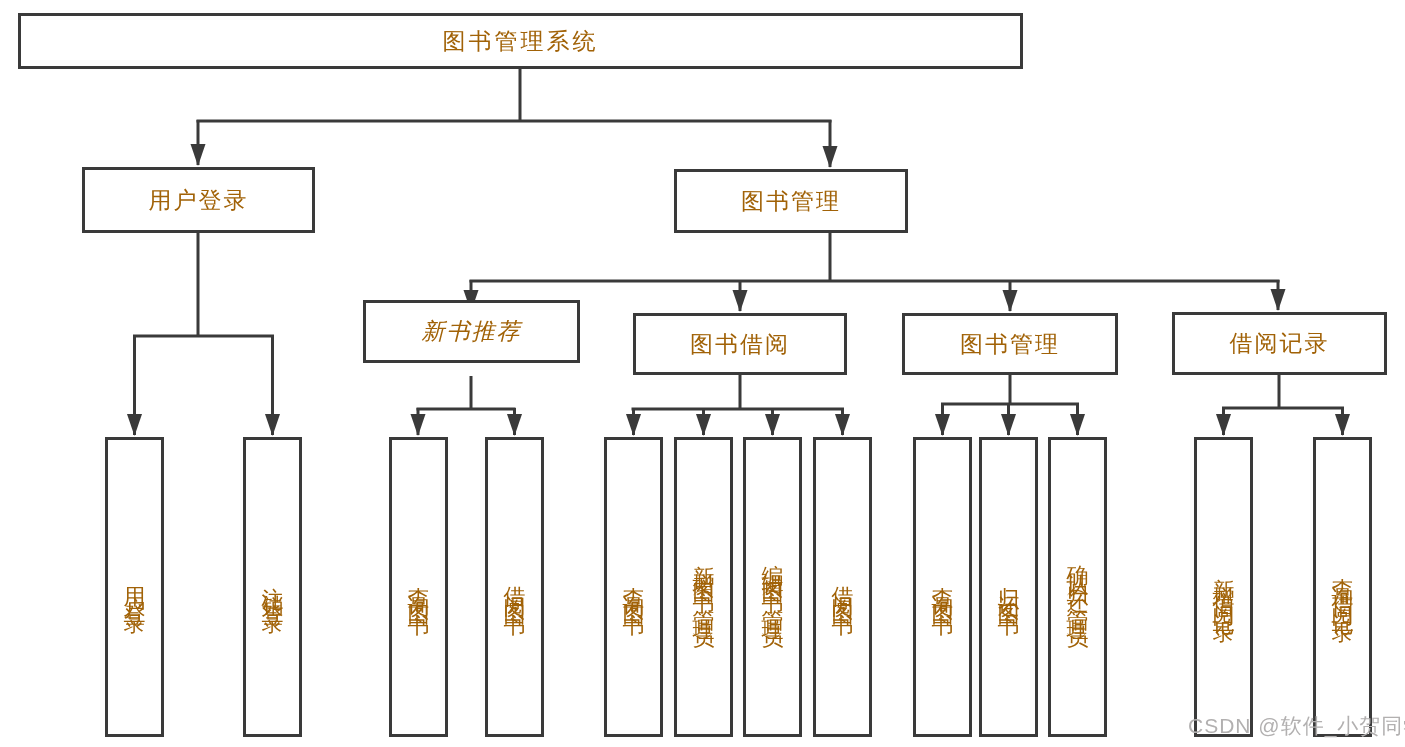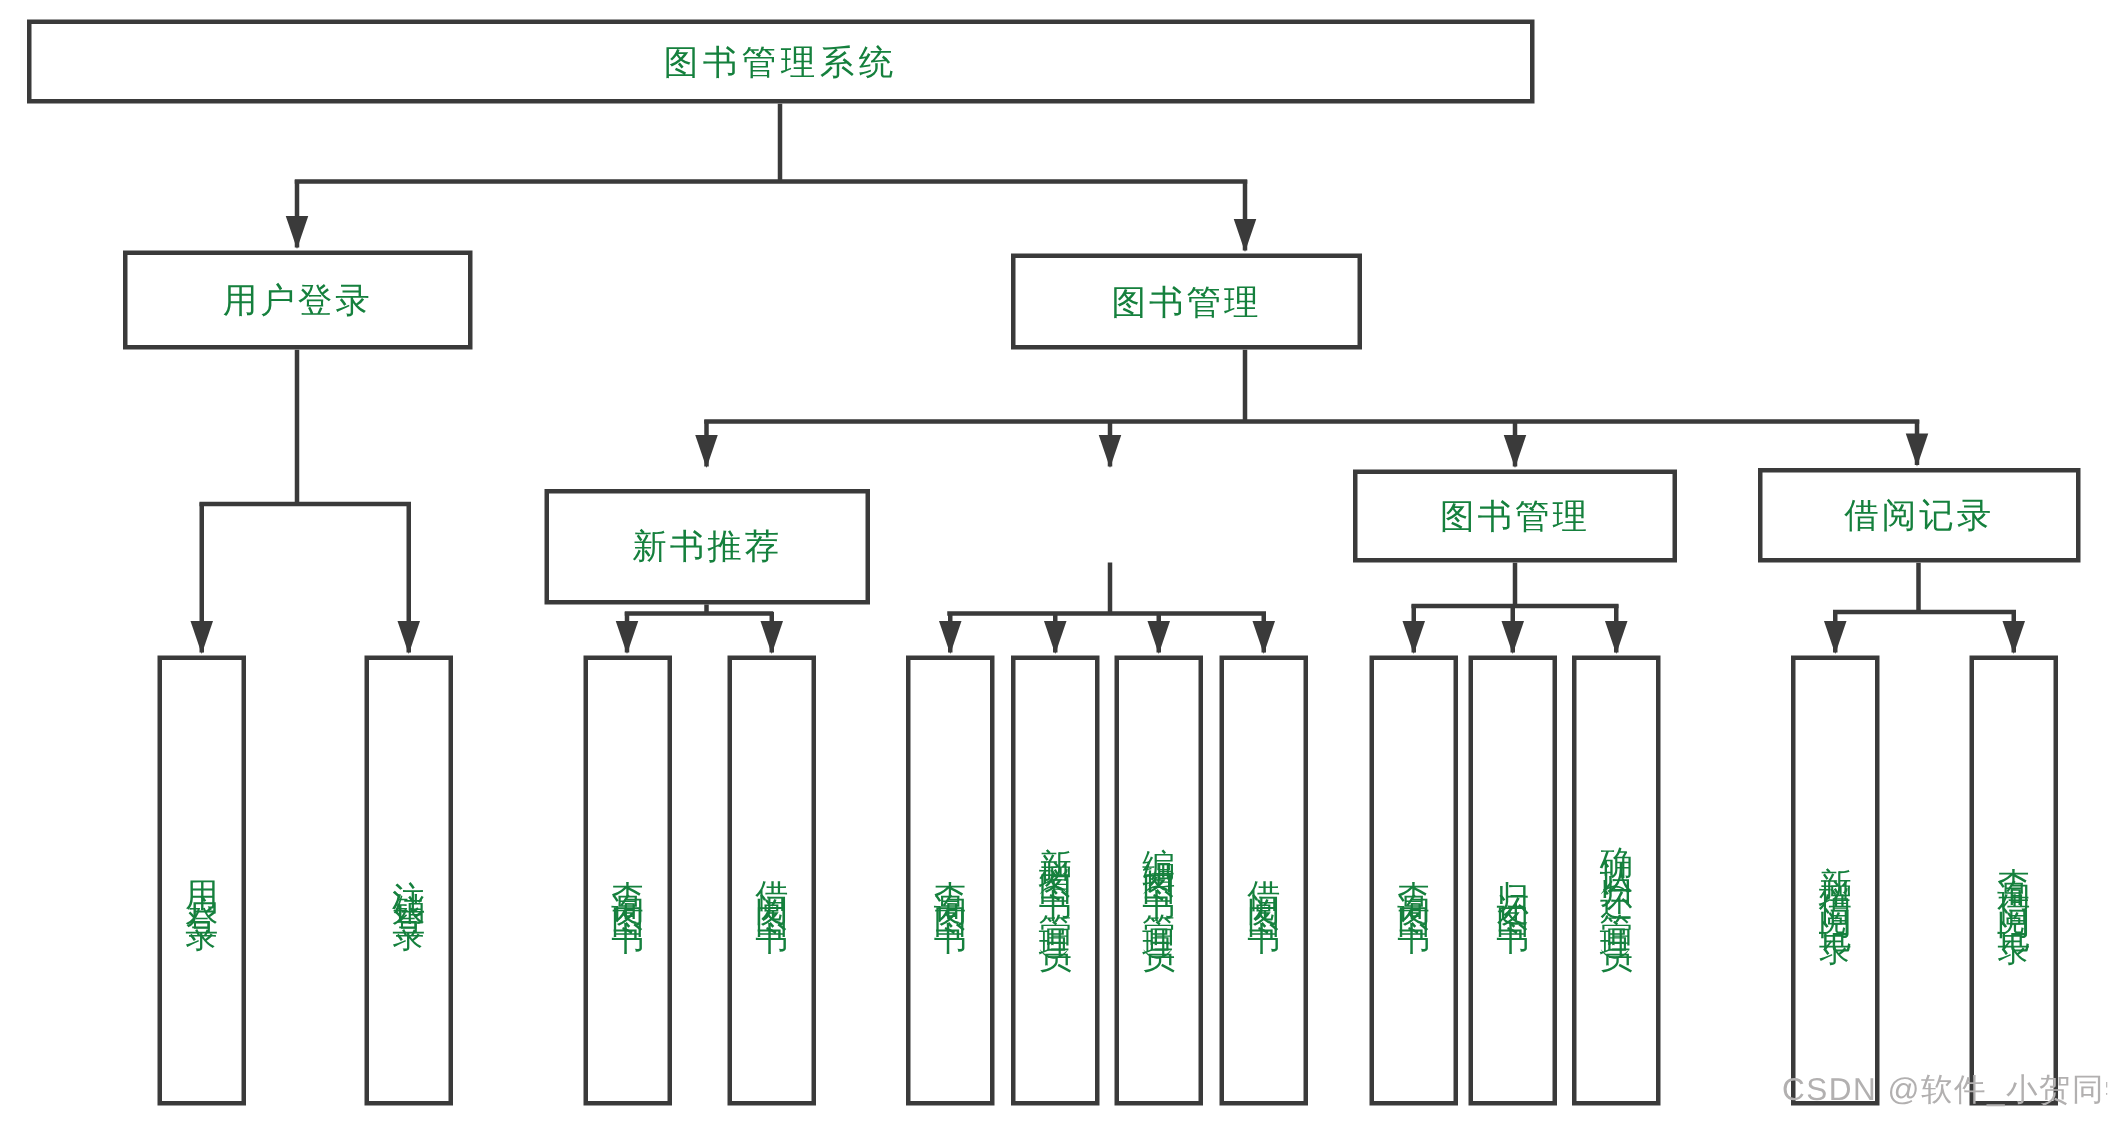--- a/index.html
+++ b/index.html
@@ -9,21 +9,21 @@
     background:#ffffff;
     font-family:"Liberation Sans", sans-serif;
     overflow:hidden;
   }
   #wires{position:absolute;left:0;top:0;width:1405px;height:747px;}
   .node{
     position:absolute;
     box-sizing:border-box;
     border:3px solid #3a3a3a;
     background:#ffffff;
-    color:#15803d;
+    color:#a16207;
     display:flex;align-items:center;justify-content:center;
     text-align:center;
   }
   .h{font-size:23px;letter-spacing:2px;}
   .root{font-size:23px;letter-spacing:3px;}
   .v{
     width:59px;height:300px;
     font-size:22px;
     writing-mode:vertical-rl;
     text-orientation:mixed;
@@ -86,21 +86,22 @@
       <path class="arrow" d="M1223.5,407 L1223.5,435" marker-end="url(#arr)"></path>
       <path class="arrow" d="M1342.5,407 L1342.5,435" marker-end="url(#arr)"></path>
     </g>
   </svg>
 
   <div class="node h root" style="left:18px;top:13px;width:1005px;height:56px;">图书管理系统</div>
 
   <div class="node h" style="left:82px;top:167px;width:233px;height:66px;">用户登录</div>
   <div class="node h" style="left:674px;top:169px;width:234px;height:64px;">图书管理</div>
 
-  <div class="node h" style="left:363px;top:326px;width:217px;height:77px;">新书推荐</div>
+  <div class="node h" style="left:363px;top:300px;width:217px;height:63px;font-style:italic;">新书推荐</div>
+  <div class="node h" style="left:633px;top:313px;width:214px;height:62px;">图书借阅</div>
   <div class="node h" style="left:902px;top:313px;width:216px;height:62px;">图书管理</div>
   <div class="node h" style="left:1172px;top:312px;width:215px;height:63px;">借阅记录</div>
 
   <div class="node v" style="left:105px;top:437px;">用户登录</div>
   <div class="node v" style="left:243px;top:437px;">注销登录</div>
 
   <div class="node v" style="left:389px;top:437px;">查询图书</div>
   <div class="node v" style="left:485px;top:437px;">借阅图书</div>
 
   <div class="node v" style="left:604px;top:437px;">查询图书</div>

